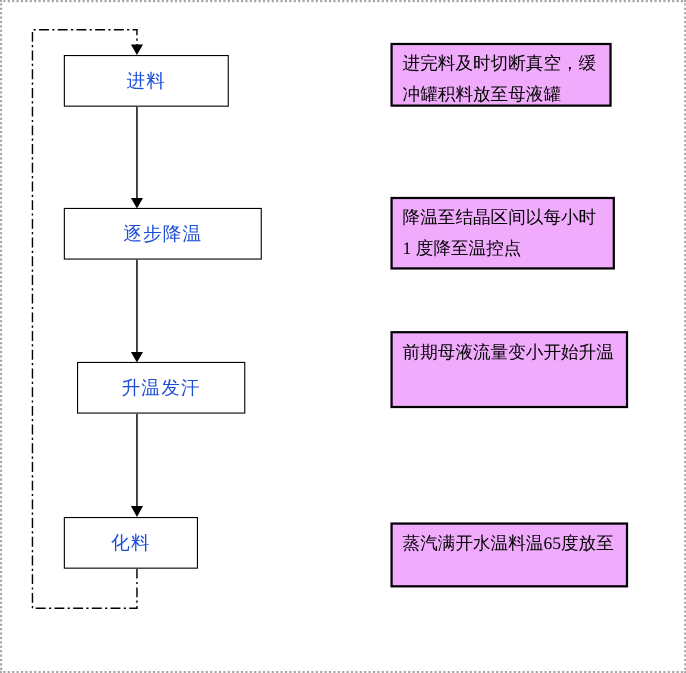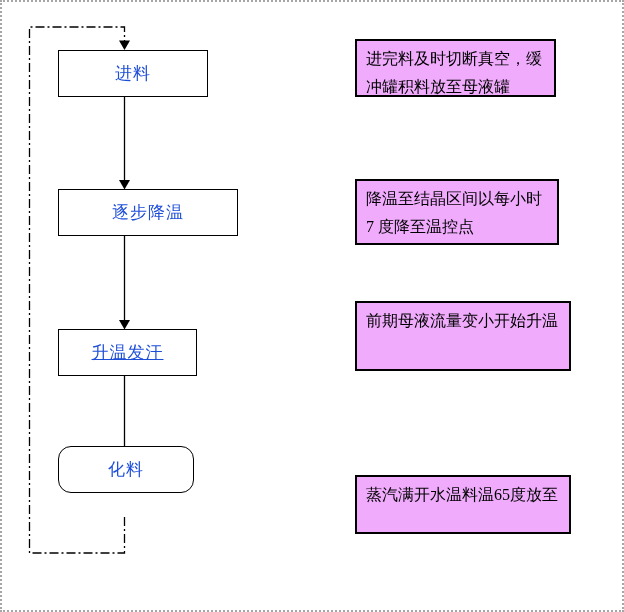--- a/index.html
+++ b/index.html
@@ -46,22 +46,22 @@
     font-size: 16px;
     color: #000000;
     line-height: 28px;
   }
   .note-line {
     white-space: nowrap;
   }
   
   #node-0 { left: 56px;  top: 48px;  width: 150px; height: 47px; }
   #node-1 { left: 56px;  top: 187px; width: 180px; height: 47px; }
-  #node-2 { left: 56px;  top: 327px; width: 139px; height: 47px; text-decoration: underline; }
-  #node-3 { left: 56px;  top: 444px; width: 136px; height: 47px; border-radius: 13px; }
+  #node-2 { left: 68px;  top: 327px; width: 153px; height: 47px; }
+  #node-3 { left: 56px;  top: 468px; width: 122px; height: 47px; }
   
   #note-0 { left: 353px; top: 37px;  width: 201px; height: 58px; }
   #note-1 { left: 353px; top: 177px; width: 204px; height: 66px; }
   #note-2 { left: 353px; top: 299px; width: 216px; height: 70px; }
   #note-3 { left: 353px; top: 458px; width: 216px; height: 59px; margin-top: 15px; }
 </style>
 </head>
 <body>
 
 <div class="page">
@@ -93,21 +93,21 @@
   <div class="flow-node" id="node-3">
     <span>化料</span>
   </div>
 
   <div class="note-box" id="note-0">
     <div class="note-line">进完料及时切断真空，缓</div>
     <div class="note-line">冲罐积料放至母液罐</div>
   </div>
   <div class="note-box" id="note-1">
     <div class="note-line">降温至结晶区间以每小时</div>
-    <div class="note-line">7 度降至温控点</div>
+    <div class="note-line">1 度降至温控点</div>
   </div>
   <div class="note-box" id="note-2">
     <div class="note-line">前期母液流量变小开始升温</div>
   </div>
   <div class="note-box" id="note-3">
     <div class="note-line">蒸汽满开水温料温65度放至</div>
   </div>
 
 </div>
 

